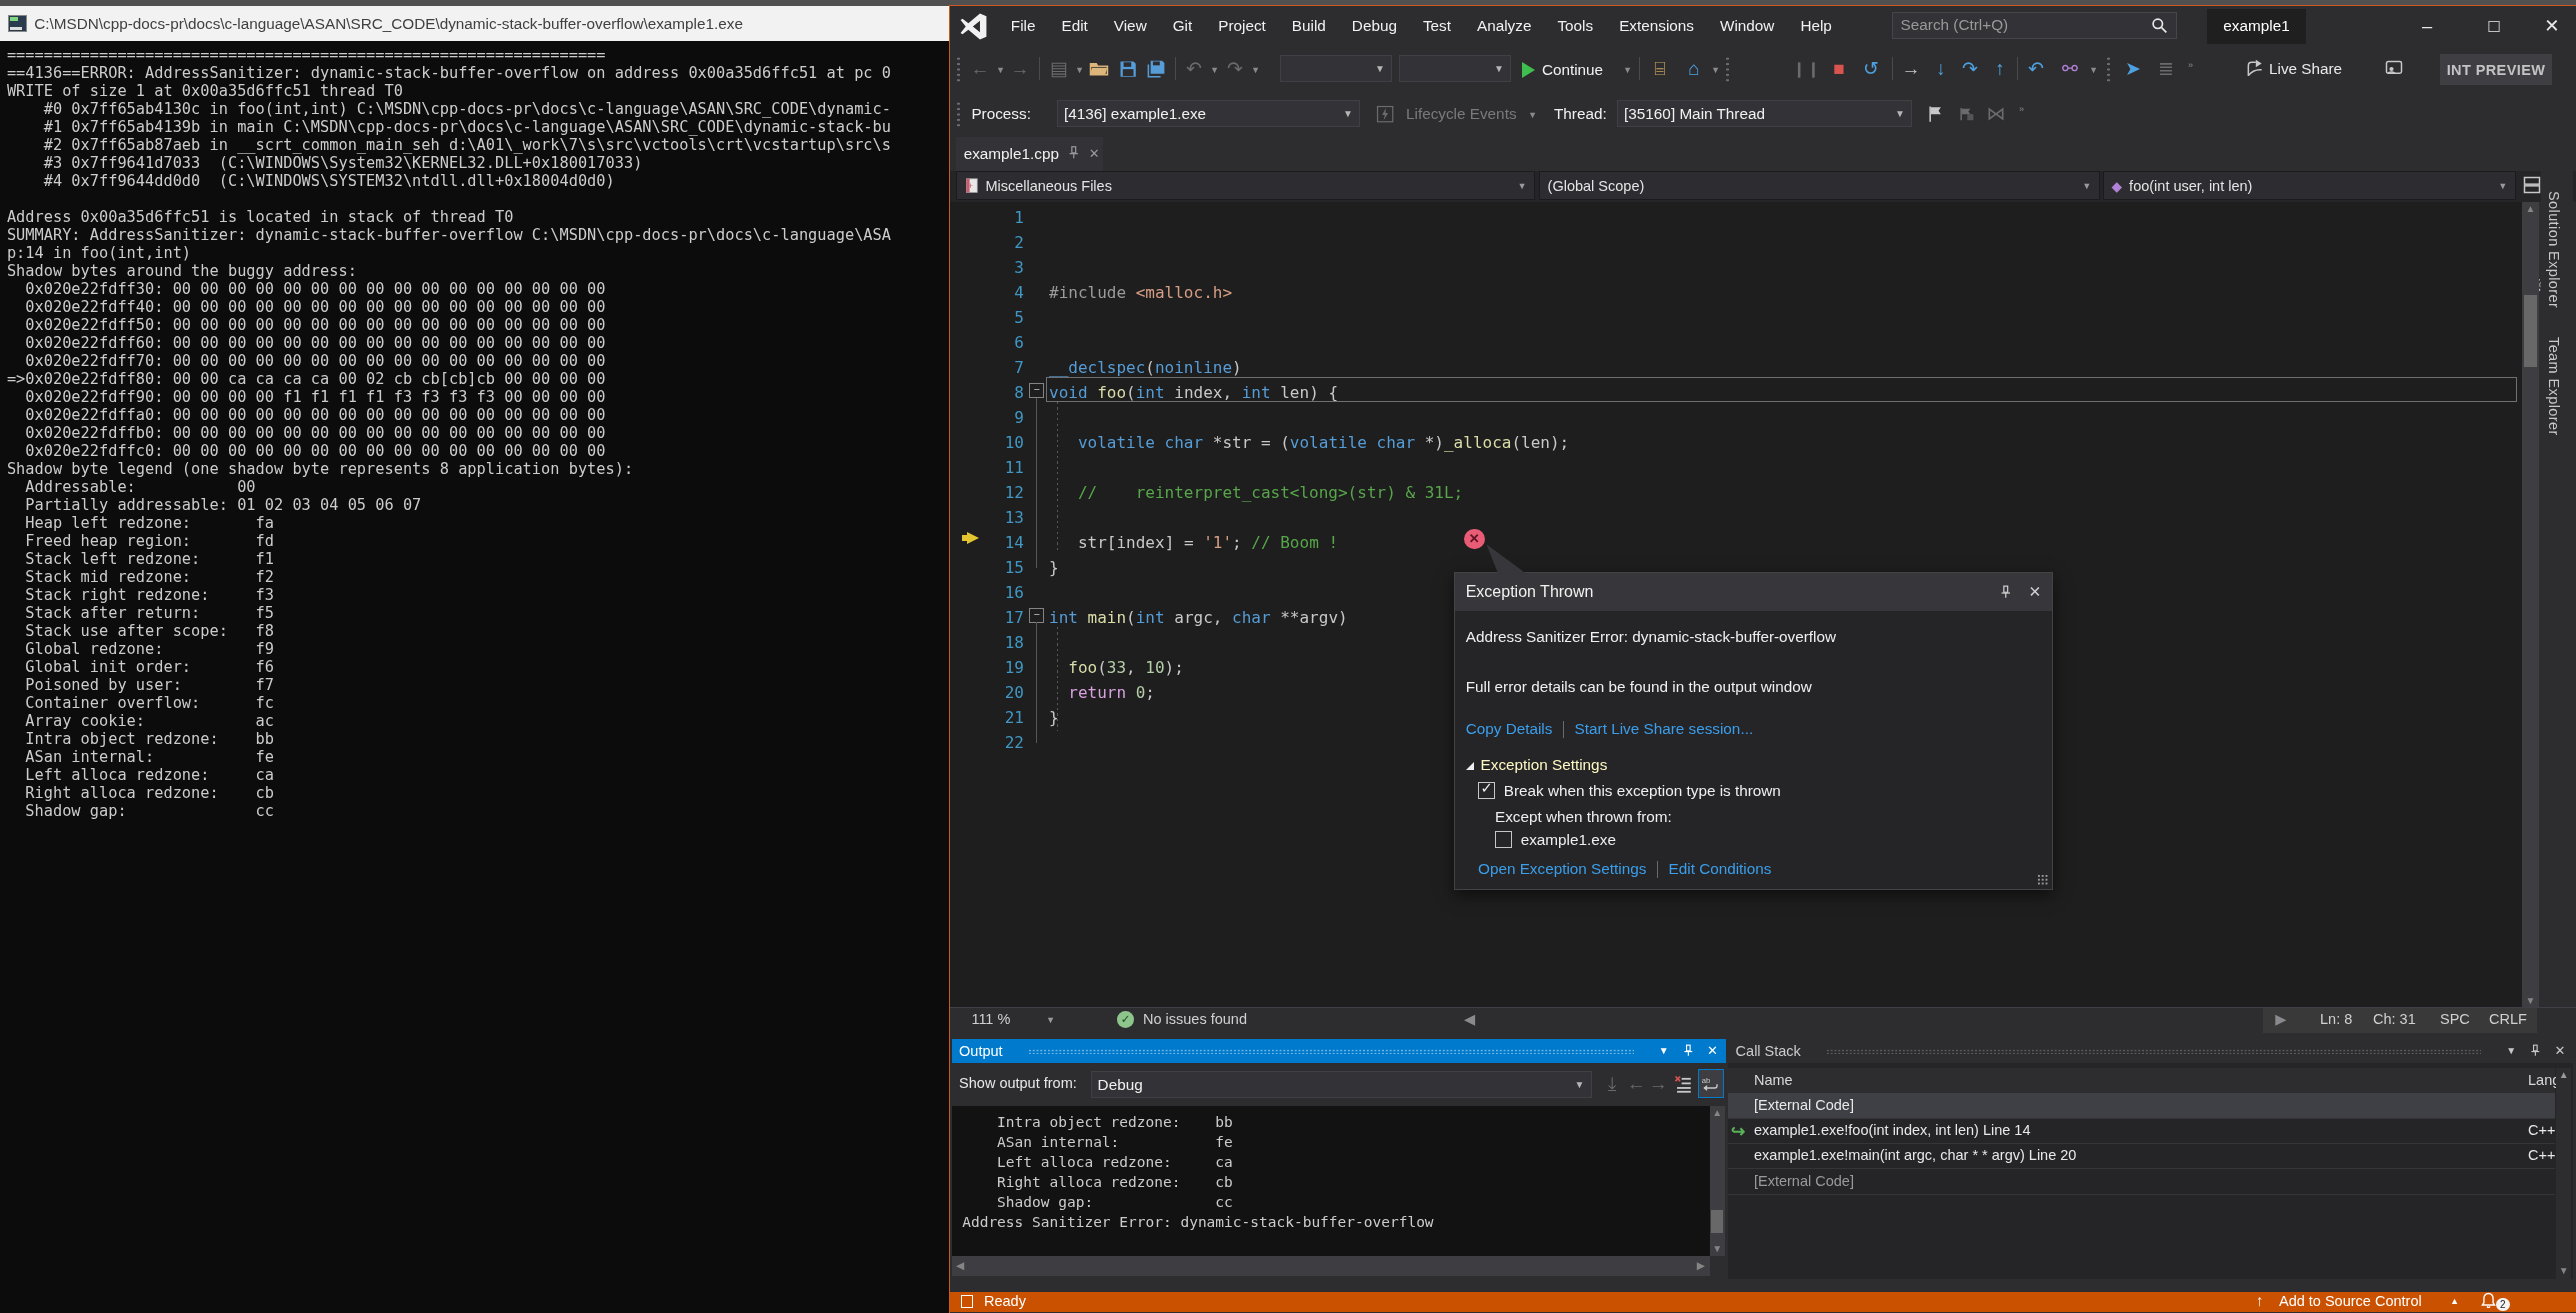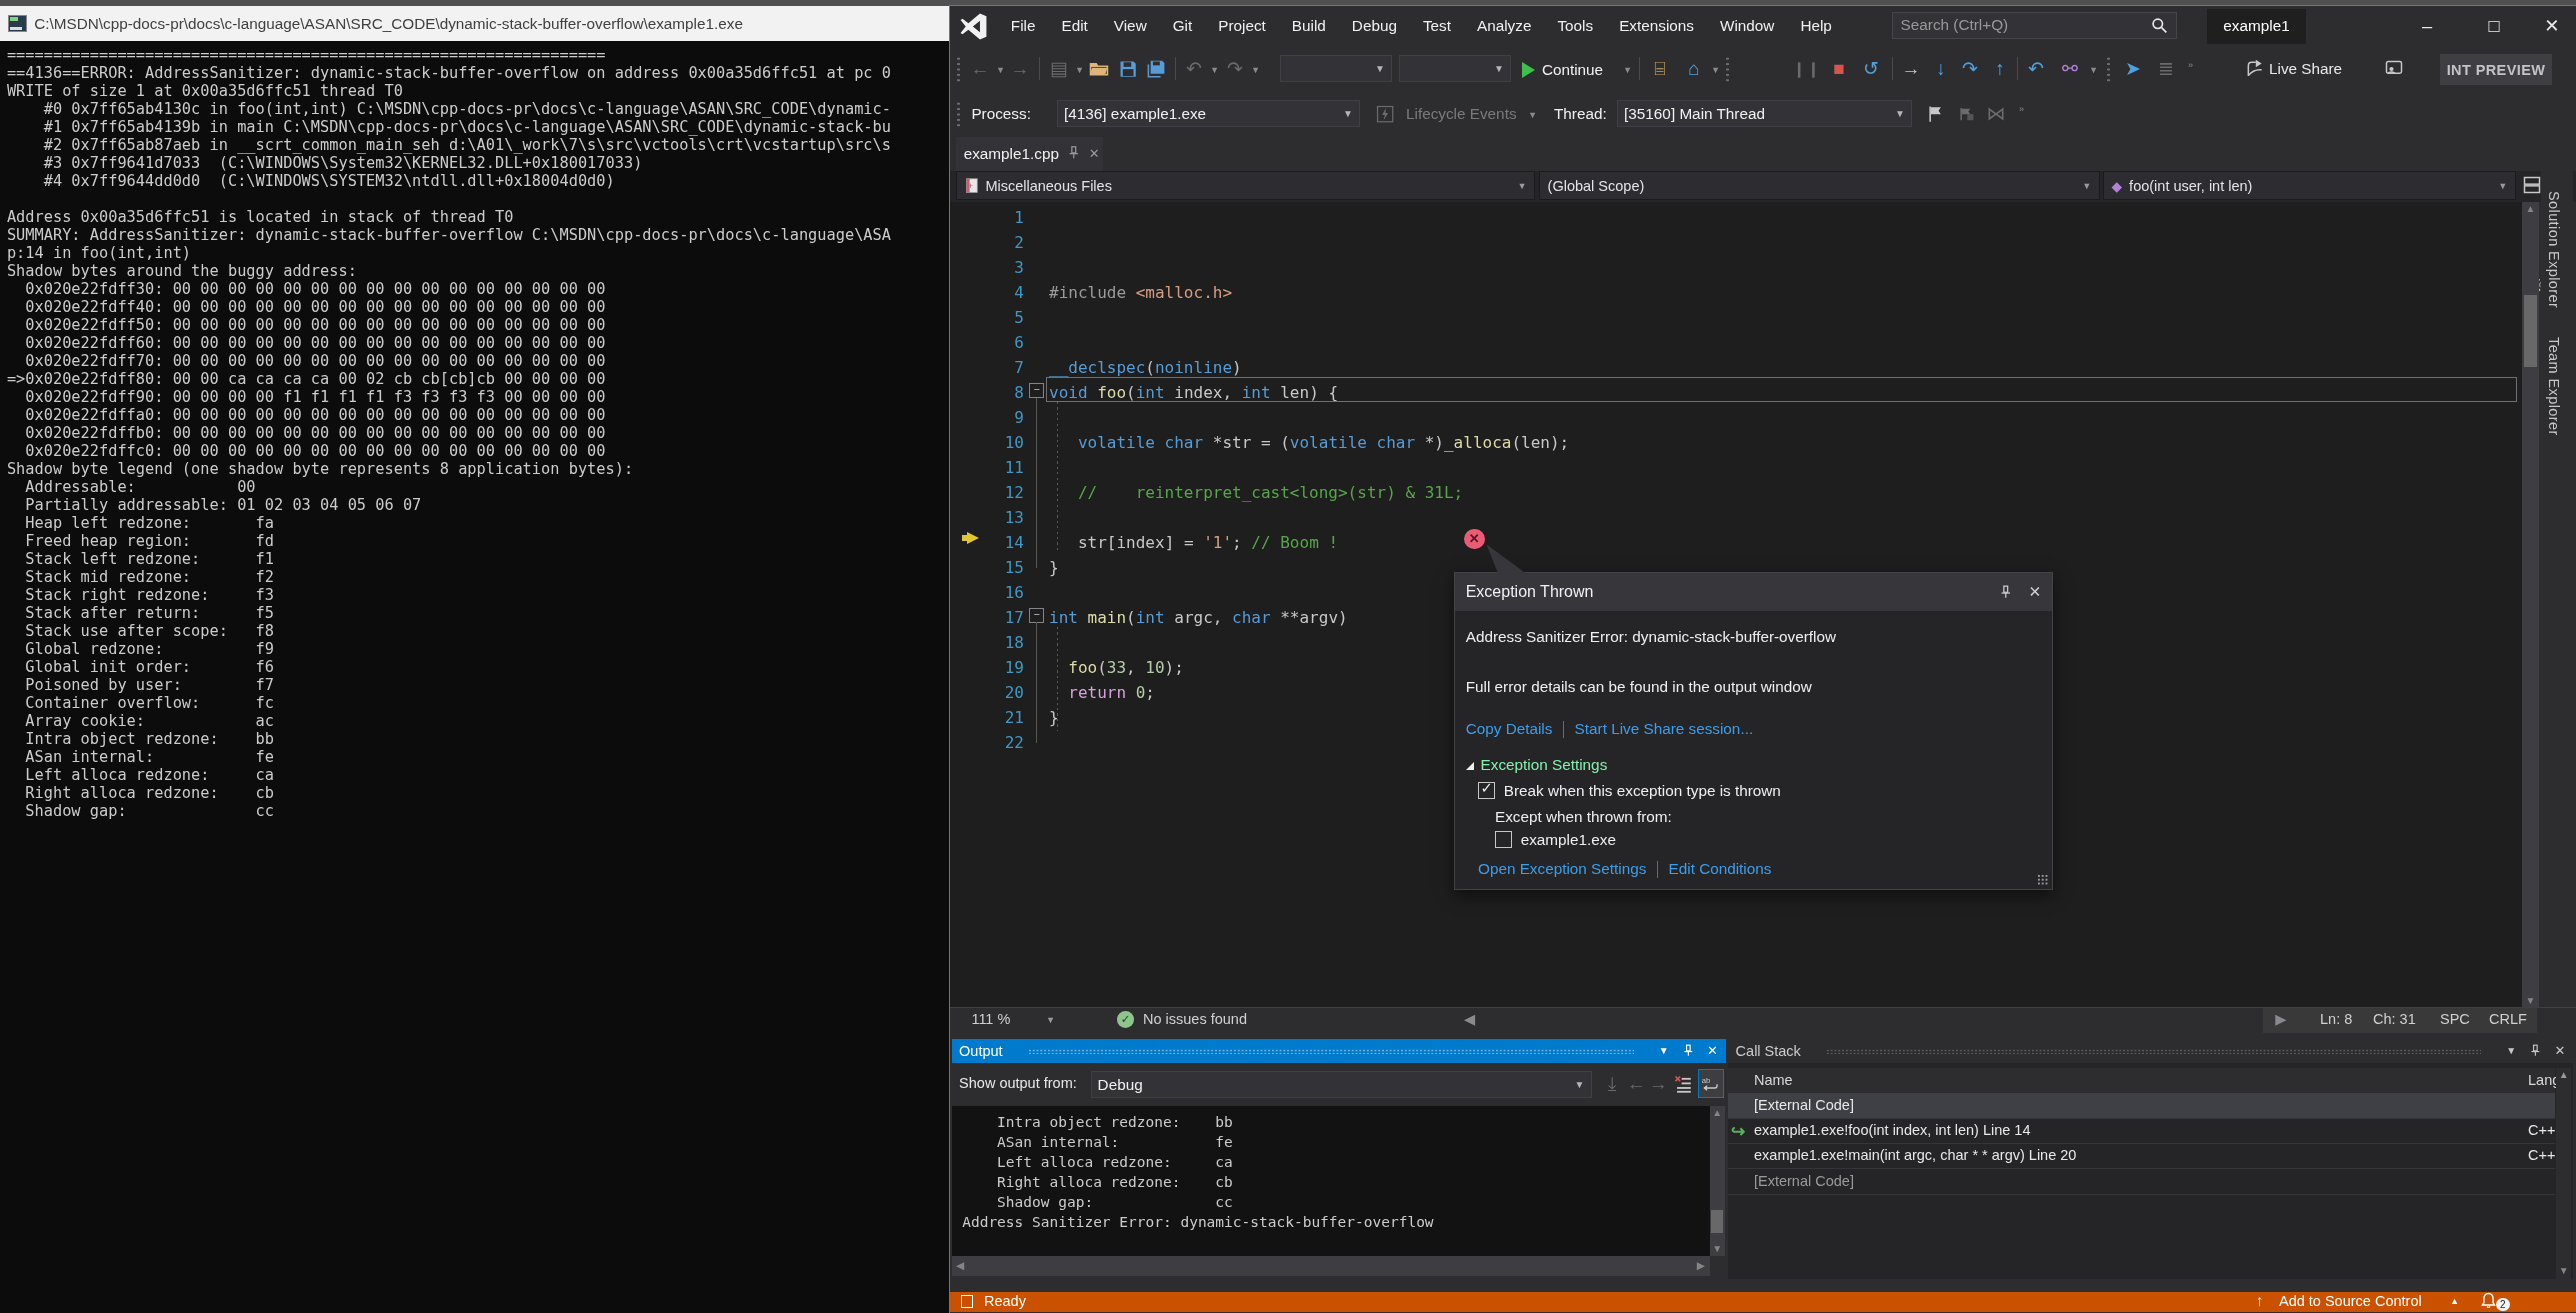--- a/index.html
+++ b/index.html
@@ -516,21 +516,21 @@
               <line x1="7.5" y1="10" x2="7.5" y2="16" stroke="#cfcfcf" stroke-width="1.6"></line>
             </svg>
           <span>✕</span>
         </span>
       </div>
       <div class="popup-line" style="top:55px;">Address Sanitizer Error: dynamic-stack-buffer-overflow</div>
       <div class="popup-line" style="top:105px;">Full error details can be found in the output window</div>
       <div class="popup-line" style="top:147px;">
         <span class="plink">Copy Details</span><span class="pl-sep"></span><span class="plink">Start Live Share session...</span>
       </div>
-      <div class="popup-line" style="top:183px;color:#86efac;">
+      <div class="popup-line" style="top:183px;color:#fef9c3;">
         <span class="expander"></span><span>Exception Settings</span>
       </div>
       <div class="popup-line" style="top:209px;left:23px;">
         <span class="chk on"></span><span>Break when this exception type is thrown</span>
       </div>
       <div class="popup-line" style="top:235px;left:40px;">Except when thrown from:</div>
       <div class="popup-line" style="top:258px;left:40px;">
         <span class="chk"></span><span>example1.exe</span>
       </div>
       <div class="popup-line" style="top:287px;left:23px;">

